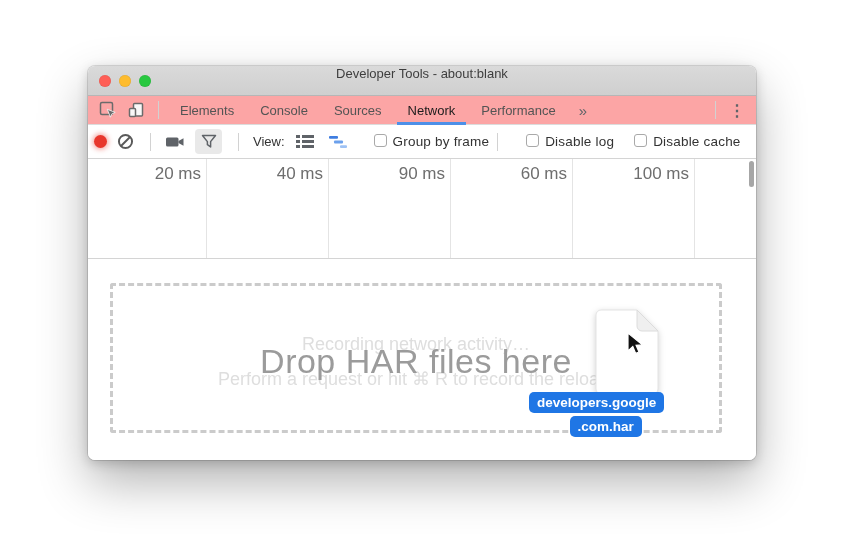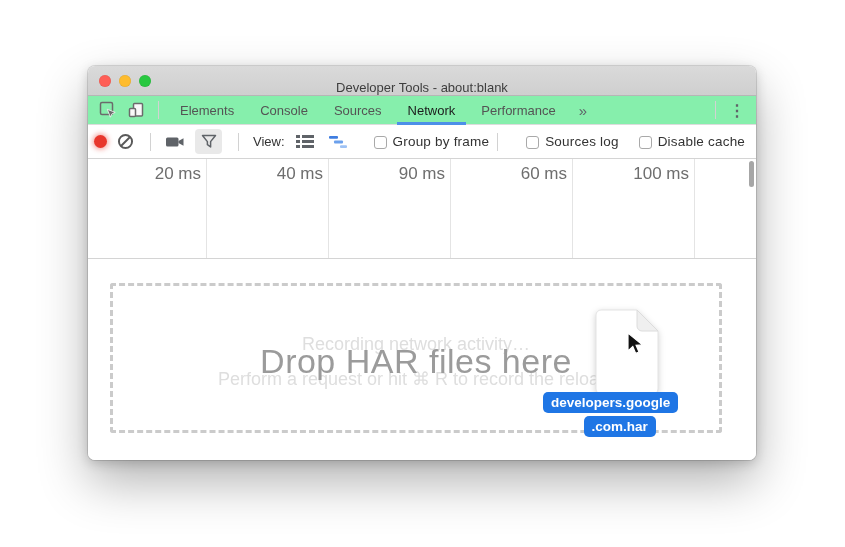--- a/index.html
+++ b/index.html
@@ -15,32 +15,32 @@
   .window {
     position: absolute; left: 88px; top: 66px; width: 668px; height: 394px;
     background: #fff; border-radius: 7px;
     box-shadow: 0 22px 50px rgba(0,0,0,.30), 0 3px 12px rgba(0,0,0,.18), 0 0 0 1px rgba(0,0,0,.12);
     display: flex; flex-direction: column; overflow: hidden;
   }
   .titlebar {
     height: 30px; flex: 0 0 30px;
     background: linear-gradient(#dadada, #cfcfcf);
     border-bottom: 1px solid #b6b6b6;
-    display: flex; align-items: flex-end; justify-content: center; position: relative;
+    display: flex; align-items: flex-start; justify-content: center; position: relative;
   }
   .traffic { position: absolute; left: 11px; top: 9px; display: flex; gap: 8px; }
   .light { width: 12px; height: 12px; border-radius: 50%; box-shadow: inset 0 0 1px rgba(0,0,0,.25); }
   .light.red    { background: #ff5f57; }
   .light.yellow { background: #febc2e; }
   .light.green  { background: #28c840; }
   .title { font-size: 13px; color: #3e3e3e; }
 
   
   .tabbar {
-    height: 29px; flex: 0 0 29px; background: #86efac;
+    height: 29px; flex: 0 0 29px; background: #fca5a5;
     border-bottom: 1px solid #dcdcdc;
     display: flex; align-items: center; padding: 0 6px;
   }
   .iconbtn { width: 28px; height: 24px; display: flex; align-items: center; justify-content: center; }
   .vdiv { width: 1px; height: 18px; background: #d2d2d2; margin: 0 8px; flex: 0 0 1px; }
   .tab { padding: 0 13px; font-size: 13px; color: #545454; height: 100%; display: flex; align-items: center; position: relative; cursor: default; }
   .tab.active { color: #1c1c1c; }
   .tab.active::after { content: ""; position: absolute; left: 2px; right: 2px; bottom: -1px; height: 3px; background: #4d90e8; }
   .overflow-glyph { font-size: 15px; color: #5f6368; padding: 0 10px; }
   .spacer { flex: 1; }
@@ -55,21 +55,21 @@
   }
   .record-dot { width: 13px; height: 13px; border-radius: 50%; background: #e8372c;
     box-shadow: 0 0 5px 1.5px rgba(232,55,44,.45); margin: 0 10px 0 4px; flex: 0 0 13px; }
   .tool-icon { display: flex; align-items: center; justify-content: center; }
   .clear-btn { margin-right: 8px; }
   .camera-btn { margin: 0 10px 0 6px; }
   .funnel-btn { background: #e9e9e9; border-radius: 4px; width: 27px; height: 25px; margin-right: 8px; }
   .view-label { font-size: 13px; color: #333; margin: 0 10px 0 6px; }
   .rows-btn { margin-right: 14px; }
   .waterfall-btn { margin-right: 16px; }
-  .check-group { display: flex; align-items: flex-end; margin-left: 20px; }
+  .check-group { display: flex; align-items: flex-start; margin-left: 20px; }
   .check-group.first { margin-left: 10px; }
   .checkbox { width: 13px; height: 13px; border: 1px solid #a9a9a9; border-radius: 3px; background: #fff; margin-right: 6px; flex: 0 0 13px; }
   .check-label { font-size: 13.5px; color: #333; letter-spacing: .2px; }
 
   
   .ruler { height: 100px; flex: 0 0 100px; position: relative; background: #fff; border-bottom: 1px solid #d4d4d4; }
   .gridline { position: absolute; top: 0; bottom: 0; width: 1px; background: #e4e4e4; }
   .g1 { left: 118px; } .g2 { left: 240px; } .g3 { left: 362px; } .g4 { left: 484px; } .g5 { left: 606px; }
   .tick { position: absolute; top: 5px; font-size: 17px; color: #6e6e6e; transform: translateX(-100%); }
   .t1 { left: 113px; } .t2 { left: 235px; } .t3 { left: 357px; } .t4 { left: 479px; } .t5 { left: 601px; }
@@ -84,21 +84,21 @@
   .dz-line { position: absolute; left: 0; right: 0; text-align: center; }
   .dz-hint { font-size: 18px; color: #dedede; z-index: 1; }
   .dz-hint-top { top: 48px; }
   .dz-hint-bottom { top: 82px; }
   .dz-title { top: 56px; font-size: 34px; color: #9b9b9b; z-index: 2; letter-spacing: .5px; }
 
   .file-icon { position: absolute; left: 481px; top: 22px; width: 66px; height: 88px; z-index: 3;
     filter: drop-shadow(0 2px 3px rgba(0,0,0,.18)); }
   .cursor-icon { position: absolute; left: 512px; top: 46px; z-index: 4; }
 
-  .pill-stack { position: absolute; left: 430px; top: 106px; z-index: 5; display: flex; flex-direction: column; align-items: center; }
+  .pill-stack { position: absolute; left: 416px; top: 106px; z-index: 5; display: flex; flex-direction: column; align-items: center; }
   .pill {
     background: #1f76e5; color: #fff; font-weight: bold; font-size: 13.5px;
     line-height: 17px; padding: 2px 8px; border-radius: 5px; white-space: nowrap;
   }
   .pill.second { margin-top: 3px; margin-left: 18px; }
 
   svg { display: block; }
 </style>
 </head>
 <body>
@@ -178,21 +178,21 @@
         <rect x="11" y="10.2" width="7" height="2.8" rx="1" fill="#9ec2f5"></rect>
       </svg>
     </span>
     <span class="check-group first">
       <span class="checkbox"></span>
       <span class="check-label">Group by frame</span>
     </span>
     <span class="vdiv"></span>
     <span class="check-group">
       <span class="checkbox"></span>
-      <span class="check-label">Sources log</span>
+      <span class="check-label">Disable log</span>
     </span>
     <span class="check-group">
       <span class="checkbox"></span>
       <span class="check-label">Disable cache</span>
     </span>
   </div>
 
   <div class="ruler">
     <span class="gridline g1"></span>
     <span class="gridline g2"></span>

